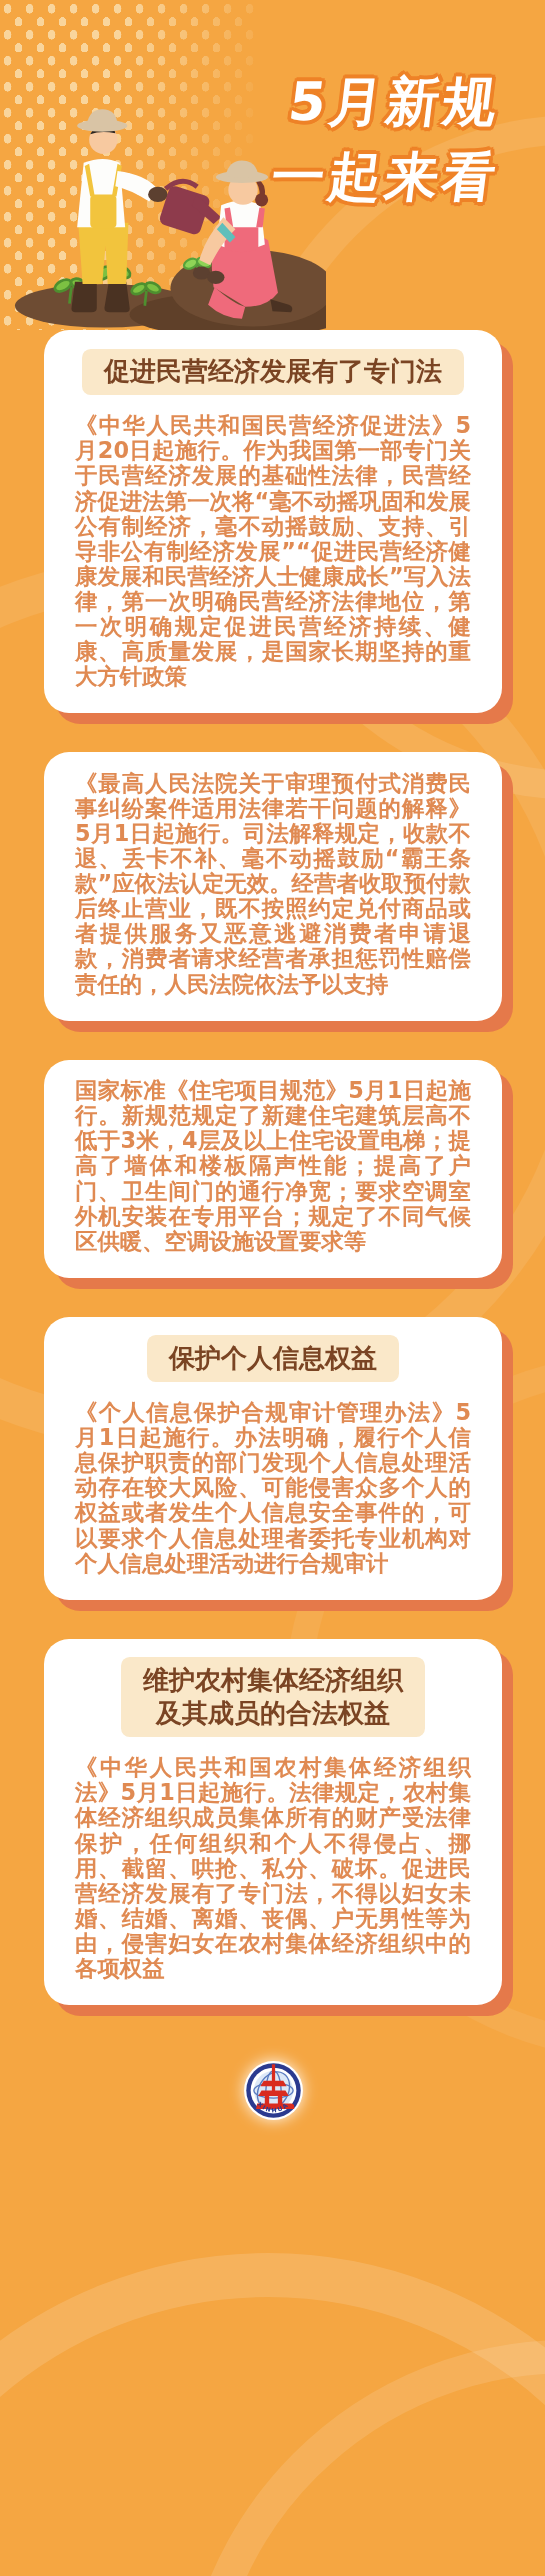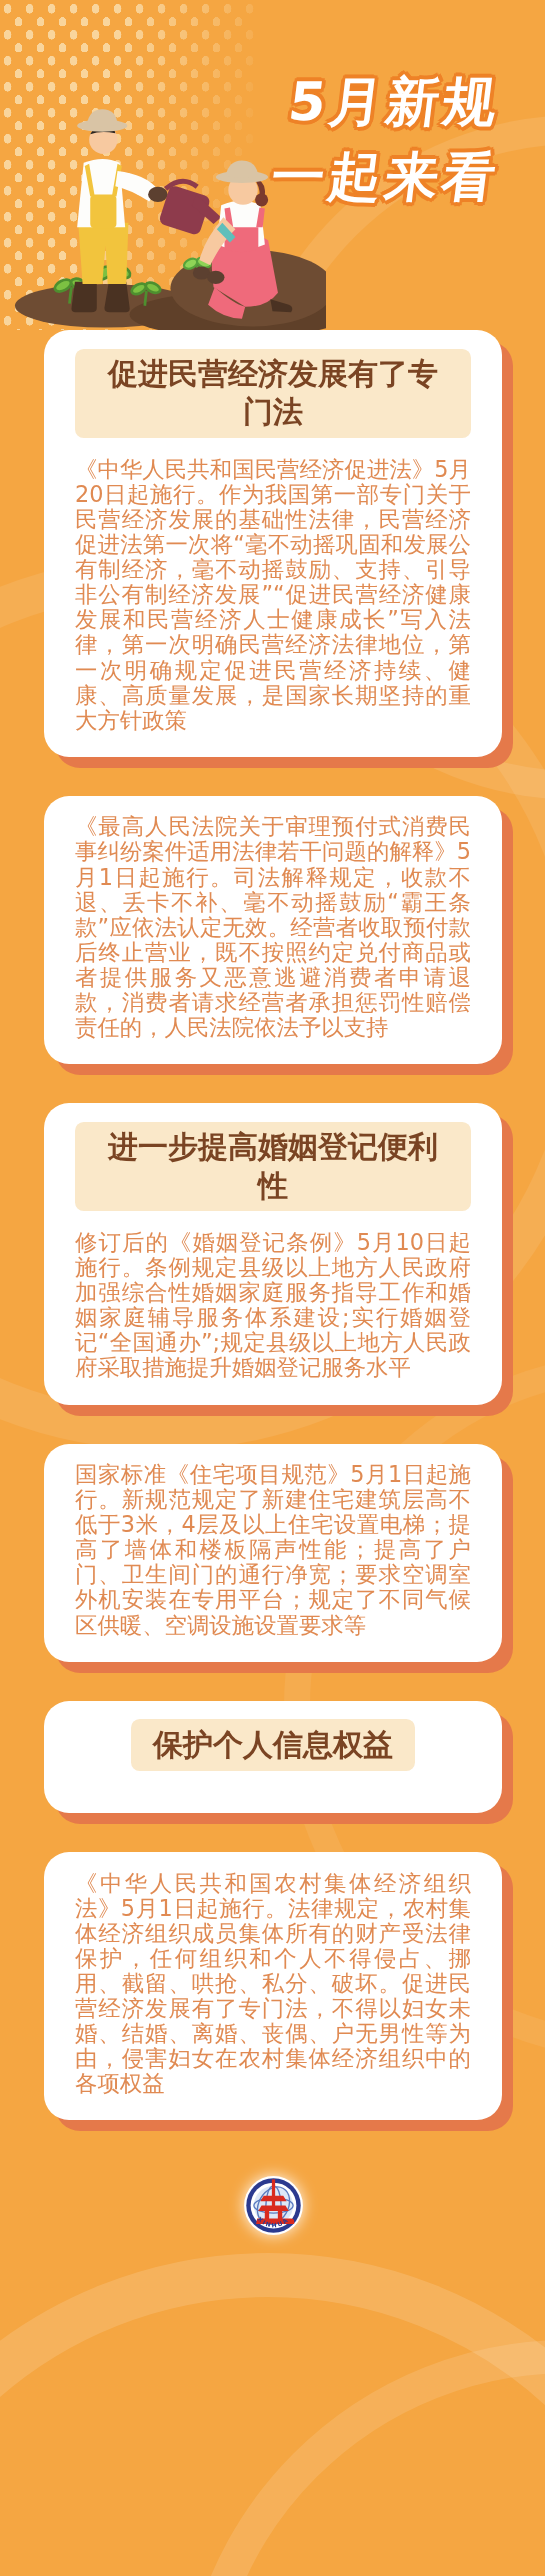--- a/index.html
+++ b/index.html
@@ -45,26 +45,26 @@
   .cards{position:relative;}
   .card{
     width:458px;margin:0 auto 39px auto;box-sizing:border-box;
     background:#FFFFFF;border-radius:25px;
     box-shadow:11px 11px 0 0 #E5794A;
     padding:18.5px 31px 24px 31px;
   }
   .pill{
     width:fit-content;max-width:398px;margin:0 auto 18.5px auto;
     background:#FAE8C9;color:#7A4423;
-    font-size:30px;font-weight:bold;line-height:1.28;
+    font-size:26px;font-weight:bold;line-height:1.28;
     text-align:center;border-radius:8.7px;
     padding:6.5px 22px;white-space:pre-line;
   }
   .card-body{
-    color:#E08A52;font-size:22.4px;font-weight:normal;
+    color:#E08A52;font-size:22.4px;font-weight:bold;
     line-height:1.12;text-align:justify;
   }
 
   
   .footer{position:relative;text-align:center;padding-top:14px;}
   .logo-wrap{
     width:64px;height:64px;margin:0 auto;position:relative;
     display:flex;align-items:center;justify-content:center;
     filter:drop-shadow(0 0 7.6px rgba(255,255,255,0.9));
   }
@@ -178,30 +178,29 @@
 
   <div class="cards">
     <div class="card">
       <div class="pill">促进民营经济发展有了专门法</div>
       <div class="card-body">《中华人民共和国民营经济促进法》5月20日起施行。作为我国第一部专门关于民营经济发展的基础性法律，民营经济促进法第一次将“毫不动摇巩固和发展公有制经济，毫不动摇鼓励、支持、引导非公有制经济发展”“促进民营经济健康发展和民营经济人士健康成长”写入法律，第一次明确民营经济法律地位，第一次明确规定促进民营经济持续、健康、高质量发展，是国家长期坚持的重大方针政策</div>
     </div>
     <div class="card">
       <div class="card-body">《最高人民法院关于审理预付式消费民事纠纷案件适用法律若干问题的解释》5月1日起施行。司法解释规定，收款不退、丢卡不补、毫不动摇鼓励“霸王条款”应依法认定无效。经营者收取预付款后终止营业，既不按照约定兑付商品或者提供服务又恶意逃避消费者申请退款，消费者请求经营者承担惩罚性赔偿责任的，人民法院依法予以支持</div>
     </div>
     <div class="card">
-      <div class="pill">进一步提高婚姻登记便利性</div>
-      <div class="card-body">修订后的《婚姻登记条例》5月10日起施行。条例规定县级以上地方人民政府加强综合性婚姻家庭服务指导工作和婚姻家庭辅导服务体系建设;实行婚姻登记“全国通办”;规定县级以上地方人民政府采取措施提升婚姻登记服务水平</div>
-    </div>
-    <div class="card">
       <div class="card-body">国家标准《住宅项目规范》5月1日起施行。新规范规定了新建住宅建筑层高不低于3米，4层及以上住宅设置电梯；提高了墙体和楼板隔声性能；提高了户门、卫生间门的通行净宽；要求空调室外机安装在专用平台；规定了不同气候区供暖、空调设施设置要求等</div>
     </div>
     <div class="card">
       <div class="pill">保护个人信息权益</div>
-    </div>
-    <div class="card">
+      <div class="card-body">《个人信息保护合规审计管理办法》5月1日起施行。办法明确，履行个人信息保护职责的部门发现个人信息处理活动存在较大风险、可能侵害众多个人的权益或者发生个人信息安全事件的，可以要求个人信息处理者委托专业机构对个人信息处理活动进行合规审计</div>
+    </div>
+    <div class="card">
+      <div class="pill">维护农村集体经济组织
+及其成员的合法权益</div>
       <div class="card-body">《中华人民共和国农村集体经济组织法》5月1日起施行。法律规定，农村集体经济组织成员集体所有的财产受法律保护，任何组织和个人不得侵占、挪用、截留、哄抢、私分、破坏。促进民营经济发展有了专门法，不得以妇女未婚、结婚、离婚、丧偶、户无男性等为由，侵害妇女在农村集体经济组织中的各项权益</div>
     </div>
   </div>
 
   <div class="footer">
     <div class="logo-wrap">
       <svg width="61" height="61" viewBox="0 0 112 112">
         <circle cx="56" cy="56" r="54" fill="#FFFFFF"></circle>
         <circle cx="56" cy="56" r="50" fill="#2B3A8F"></circle>
         <circle cx="56" cy="56" r="42" fill="#FFFFFF"></circle>

